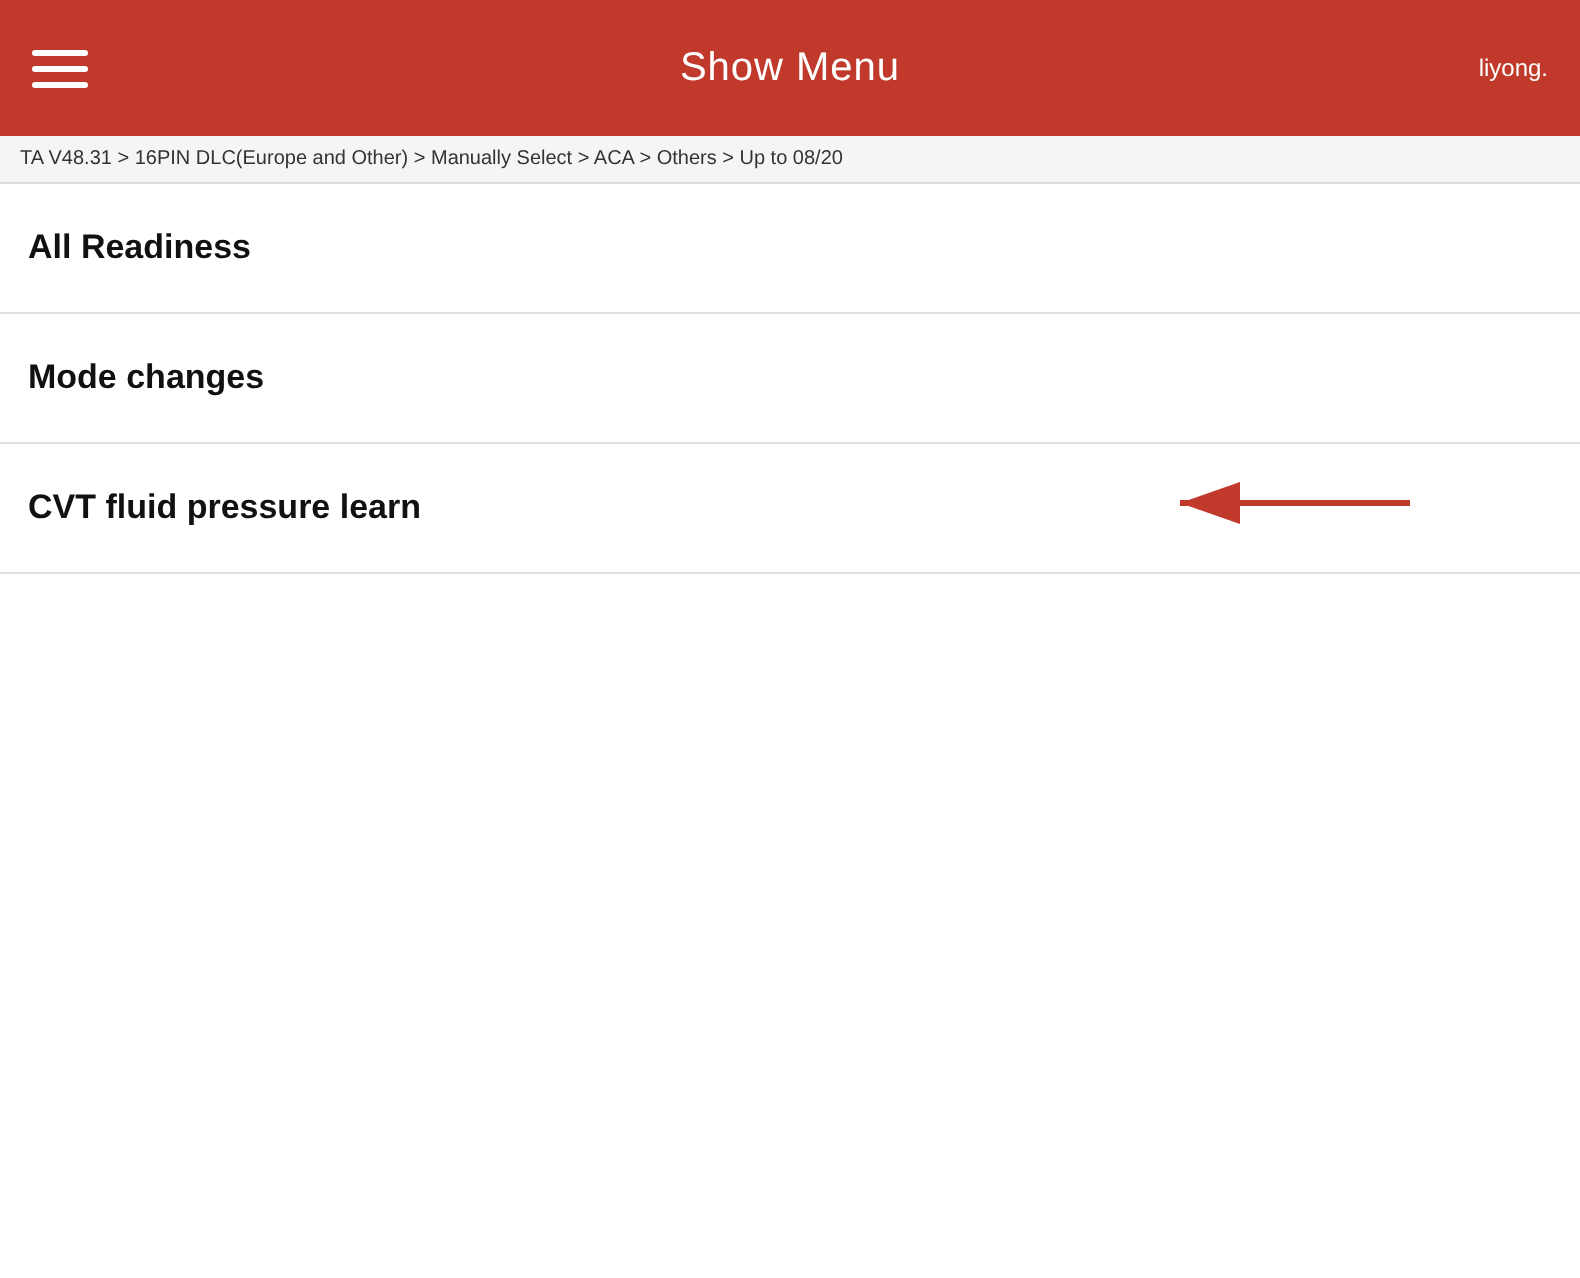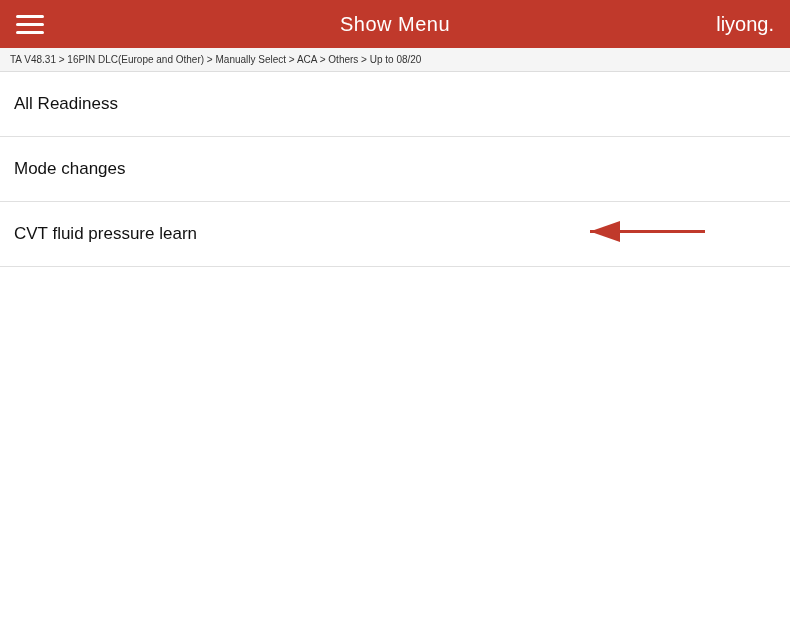--- a/index.html
+++ b/index.html
@@ -12,21 +12,21 @@
       width: 790px;
       height: 639px;
       font-family: Arial, sans-serif;
       background: #fff;
       overflow: hidden;
     }
 
     
     .header {
       background-color: #c0392b;
-      height: 48px;
+      height: 68px;
       display: flex;
       align-items: center;
       justify-content: space-between;
       padding: 0 16px;
     }
 
     .hamburger-icon {
       display: flex;
       flex-direction: column;
       gap: 5px;
@@ -46,21 +46,21 @@
       font-size: 20px;
       font-weight: 500;
       letter-spacing: 0.5px;
       position: absolute;
       left: 50%;
       transform: translateX(-50%);
     }
 
     .header-user {
       color: #fff;
-      font-size: 20px;
+      font-size: 12px;
     }
 
     
     .breadcrumb {
       background: #f5f5f5;
       border-bottom: 1px solid #ddd;
       padding: 6px 10px;
       font-size: 10px;
       color: #333;
       white-space: nowrap;
@@ -73,20 +73,21 @@
       list-style: none;
     }
 
     .menu-item {
       padding: 22px 14px;
       border-bottom: 1px solid #e0e0e0;
       font-size: 17px;
       color: #111;
       cursor: pointer;
       position: relative;
+      font-weight: bold;
     }
 
     
     .arrow-container {
       position: absolute;
       right: 80px;
       top: 50%;
       transform: translateY(-50%);
     }
 

